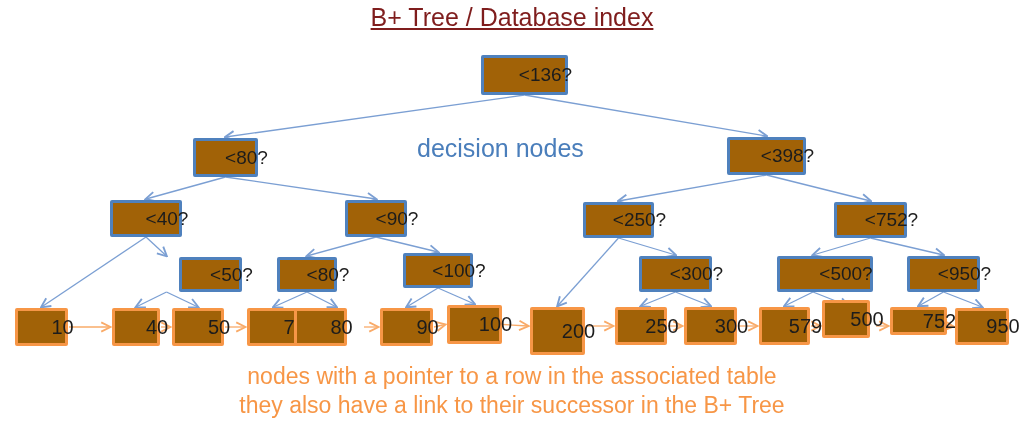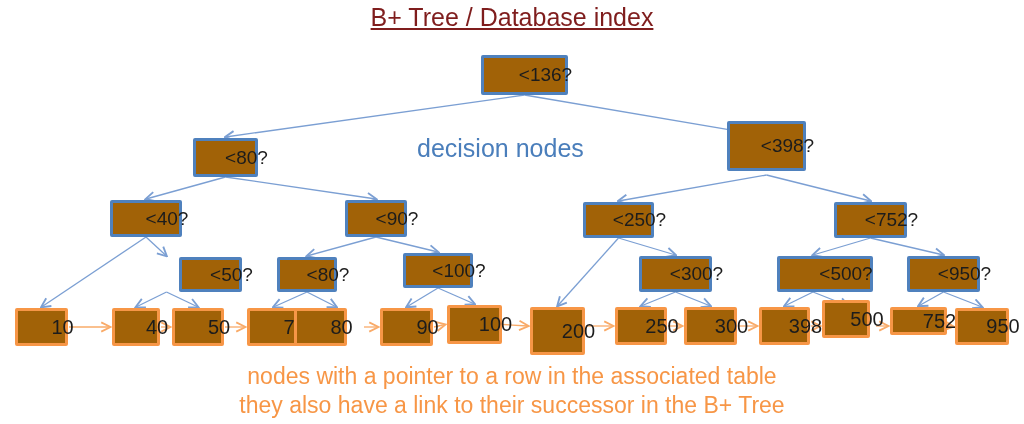--- a/index.html
+++ b/index.html
@@ -113,42 +113,42 @@
 
   <div class="title">
     <span>B+ Tree / Database index</span>
   </div>
 
   <div class="decision-label">decision nodes</div>
 
   <div id="nodes">
       <div class="node decision-node" style="left: 481px; top: 55px; width: 87px; height: 40px;">&lt;136?</div>
       <div class="node decision-node" style="left: 193px; top: 138px; width: 65px; height: 39px;">&lt;80?</div>
-      <div class="node decision-node" style="left: 727px; top: 121px; width: 79px; height: 50px; text-align: center;">&lt;398?</div>
+      <div class="node decision-node" style="left: 727px; top: 137px; width: 79px; height: 38px; text-align: center;">&lt;398?</div>
       <div class="node decision-node" style="left: 110px; top: 200px; width: 72px; height: 37px;">&lt;40?</div>
       <div class="node decision-node" style="left: 345px; top: 200px; width: 62px; height: 37px;">&lt;90?</div>
       <div class="node decision-node" style="left: 583px; top: 202px; width: 71px; height: 36px;">&lt;250?</div>
       <div class="node decision-node" style="left: 834px; top: 202px; width: 73px; height: 36px;">&lt;752?</div>
       <div class="node decision-node" style="left: 135px; top: 257px; width: 63px; height: 35px; margin-left: 44px;">&lt;50?</div>
       <div class="node decision-node" style="left: 277px; top: 257px; width: 60px; height: 35px;">&lt;80?</div>
       <div class="node decision-node" style="left: 403px; top: 253px; width: 70px; height: 35px;">&lt;100?</div>
       <div class="node decision-node" style="left: 639px; top: 256px; width: 73px; height: 36px;">&lt;300?</div>
       <div class="node decision-node" style="left: 777px; top: 256px; width: 96px; height: 36px;">&lt;500?</div>
       <div class="node decision-node" style="left: 907px; top: 256px; width: 73px; height: 36px;">&lt;950?</div>
       <div class="node leaf-node" style="left: 15px; top: 308px; width: 53px; height: 38px;">10</div>
       <div class="node leaf-node" style="left: 112px; top: 308px; width: 48px; height: 38px;">40</div>
       <div class="node leaf-node" style="left: 172px; top: 308px; width: 52px; height: 38px;">50</div>
       <div class="node leaf-node" style="left: 247px; top: 308px; width: 53px; height: 38px;">70</div>
       <div class="node leaf-node" style="left: 294px; top: 308px; width: 53px; height: 38px;">80</div>
       <div class="node leaf-node" style="left: 380px; top: 308px; width: 53px; height: 38px;">90</div>
       <div class="node leaf-node" style="left: 447px; top: 305px; width: 55px; height: 39px;">100</div>
       <div class="node leaf-node" style="left: 530px; top: 307px; width: 55px; height: 48px;">200</div>
       <div class="node leaf-node" style="left: 615px; top: 307px; width: 52px; height: 38px;">250</div>
       <div class="node leaf-node" style="left: 684px; top: 307px; width: 53px; height: 38px;">300</div>
-      <div class="node leaf-node" style="left: 759px; top: 307px; width: 51px; height: 38px;">398</div>
+      <div class="node leaf-node" style="left: 759px; top: 307px; width: 51px; height: 38px;">579</div>
       <div class="node leaf-node" style="left: 822px; top: 300px; width: 40px; height: 38px;">500</div>
       <div class="node leaf-node" style="left: 890px; top: 307px; width: 57px; height: 28px;">752</div>
       <div class="node leaf-node" style="left: 955px; top: 308px; width: 54px; height: 37px;">950</div>
     </div>
 
   <div class="notes">
     <div>nodes with a pointer to a row in the associated table</div>
     <div>they also have a link to their successor in the B+ Tree</div>
   </div>
 </div>

